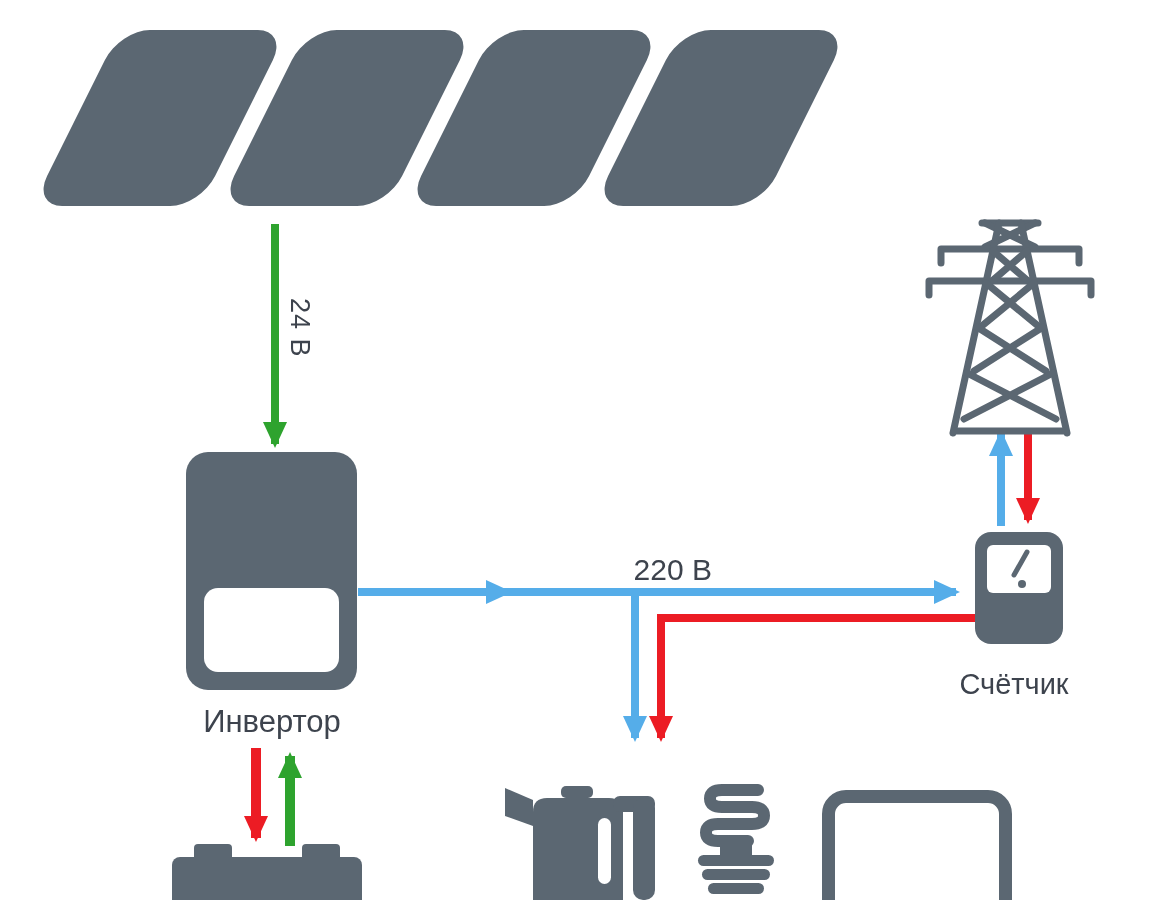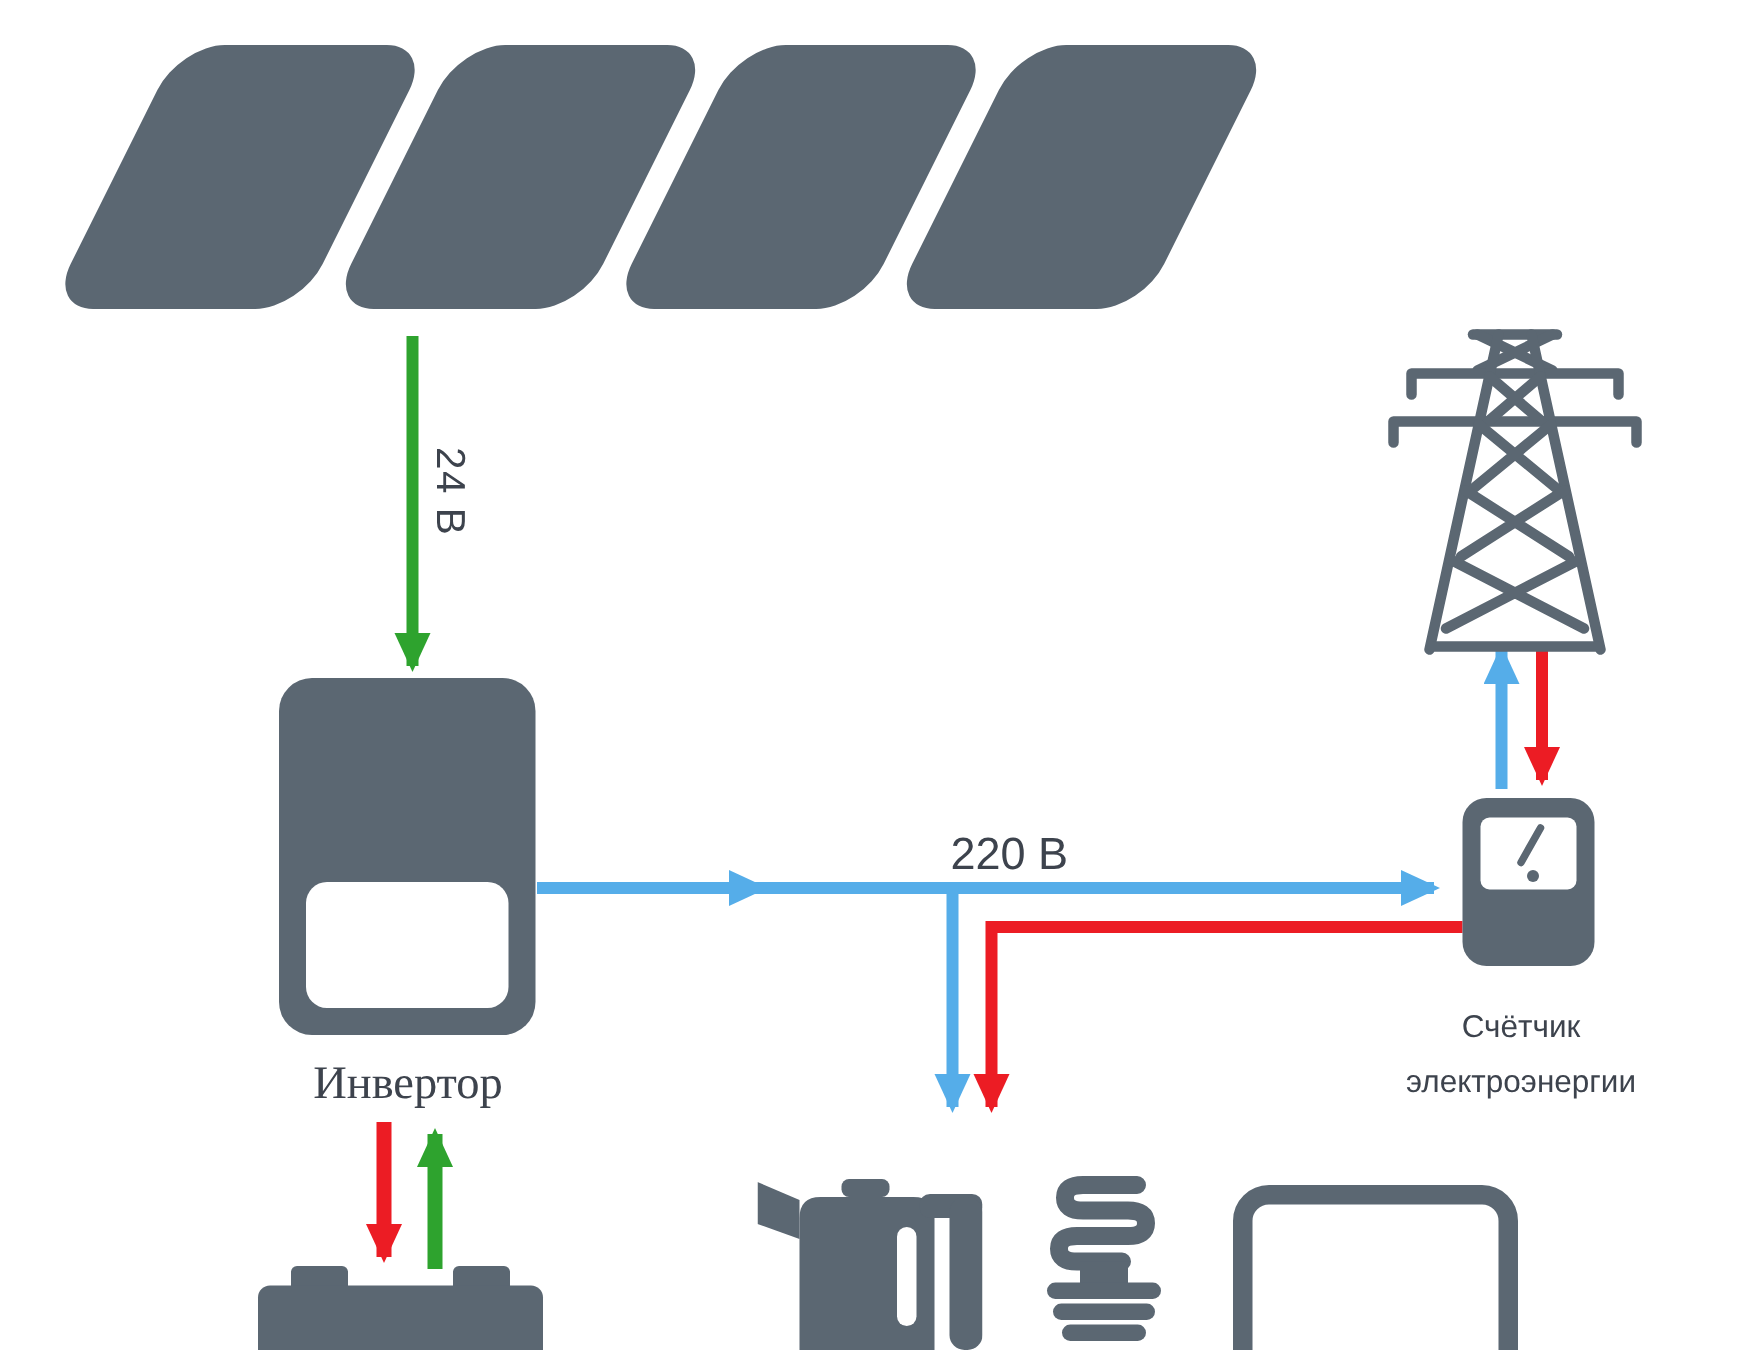--- a/index.html
+++ b/index.html
@@ -39,22 +39,22 @@
     background:var(--gray,#5b6772);border-radius:16px;}
   .meter-window{position:absolute;left:12px;top:13px;width:64px;height:48px;
     background:#fff;border-radius:6px;}
   
   .tv{position:absolute;left:822px;top:790px;width:190px;height:150px;
     border:13px solid var(--gray,#5b6772);border-radius:24px;background:#fff;box-sizing:border-box;}
   
   .label{position:absolute;color:var(--text,#3d434d);}
   .label-dc{left:284px;top:298px;writing-mode:vertical-rl;font-size:27px;letter-spacing:1px;}
   .label-ac{left:602px;top:553px;width:110px;text-align:right;font-size:30px;}
-  .label-inverter{left:170px;top:704px;width:204px;text-align:center;font-size:31px;font-family:Liberation Serif, serif;}
-  .label-meter{left:876px;top:666px;width:276px;text-align:center;font-size:21px;line-height:37px;}
+  .label-inverter{left:170px;top:704px;width:204px;text-align:center;font-size:31px;}
+  .label-meter{left:876px;top:666px;width:276px;text-align:center;font-size:29px;line-height:37px;}
   .abs{position:absolute;}
 </style>
 </head>
 <body>
 
 <div id="canvas">
 
   <div>
     <div class="panel" style="left:76px"></div>
     <div class="panel" style="left:263px"></div>
@@ -140,16 +140,15 @@
     </g>
   </svg>
 
   <div class="tv"></div>
 
   <div class="label label-dc">24 В</div>
   <div class="label label-ac">220 В</div>
   <div class="label label-inverter">Инвертор</div>
   <div class="label label-meter">
     <div>Счётчик</div>
-    <div>электроэнергии</div>
   </div>
 
 </div>
 
 </body></html>

